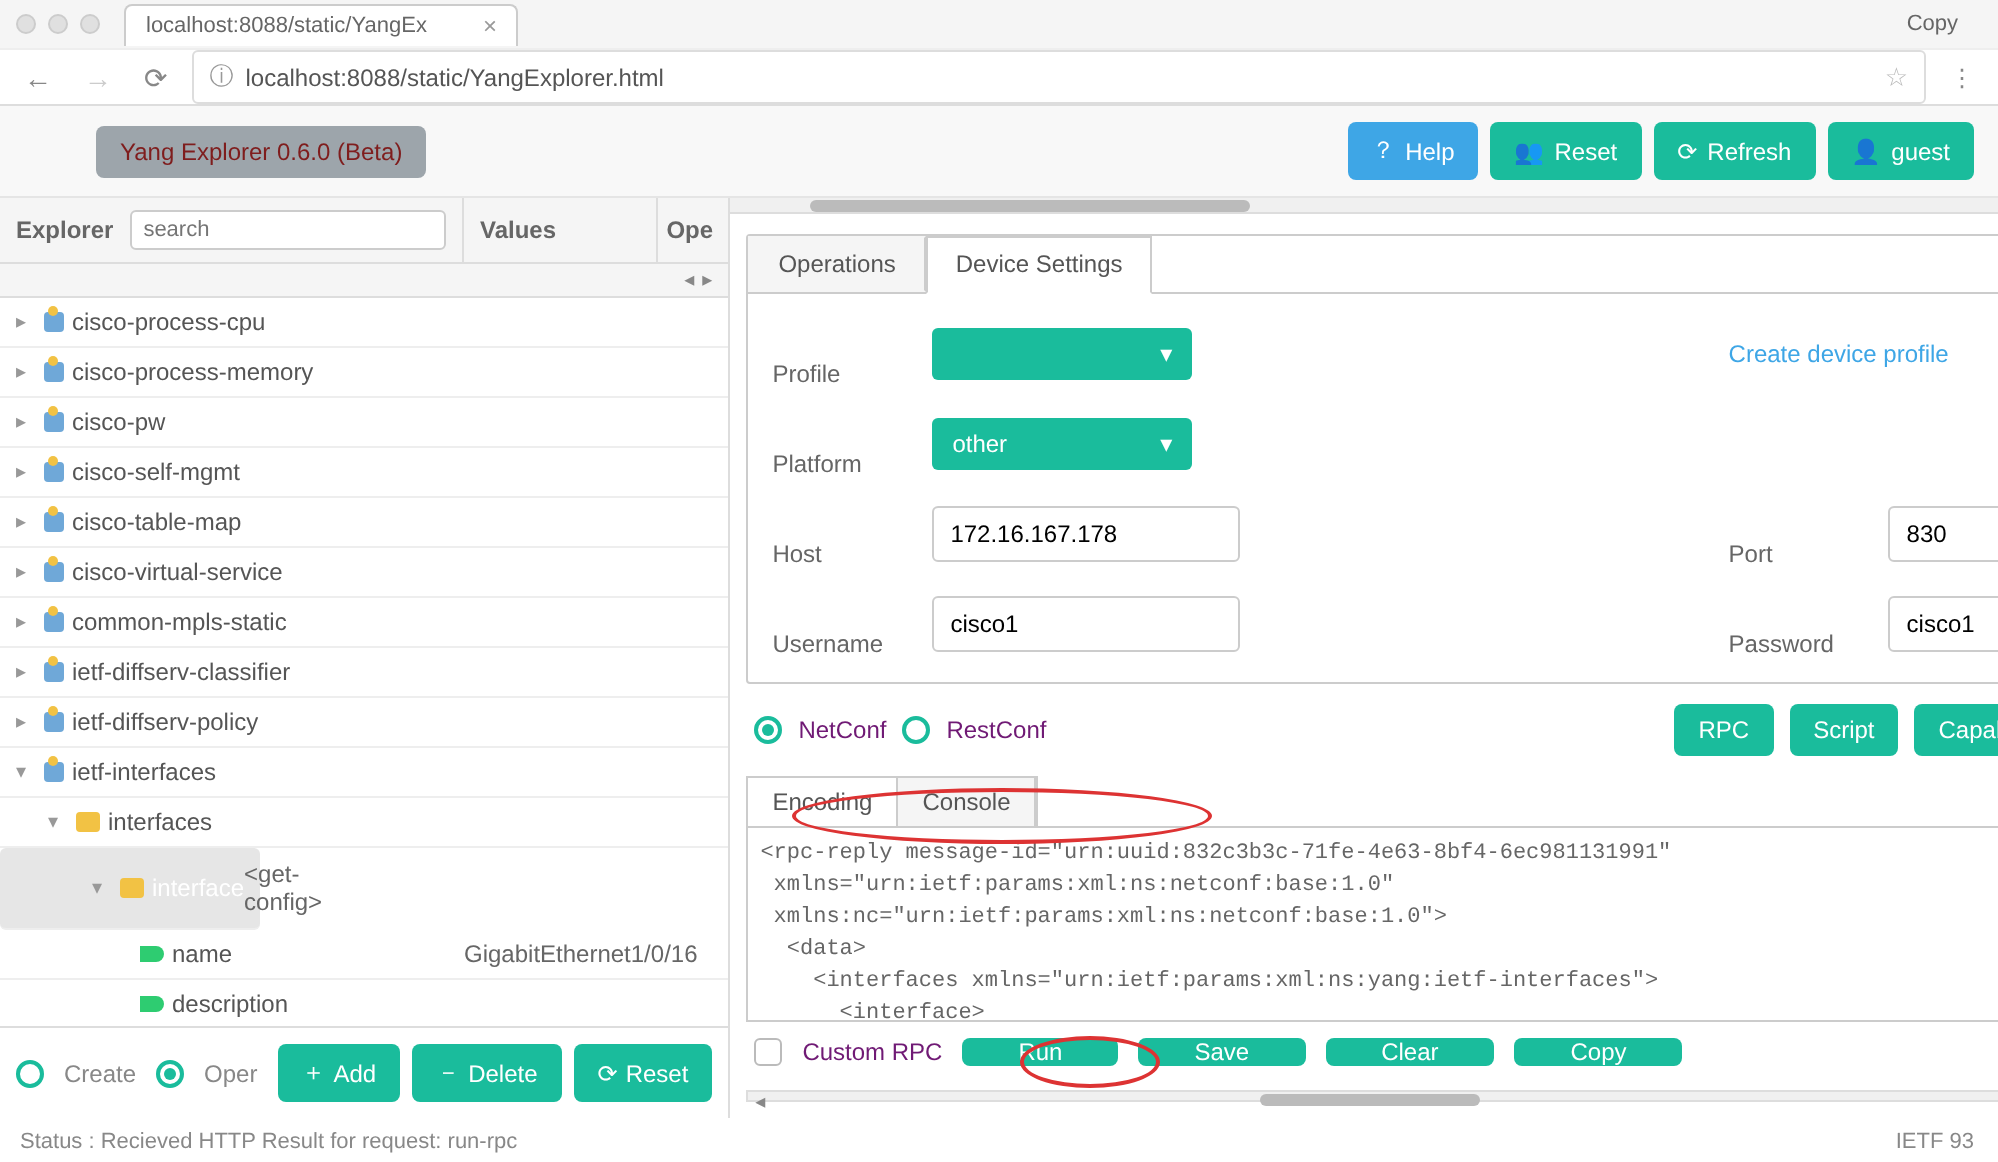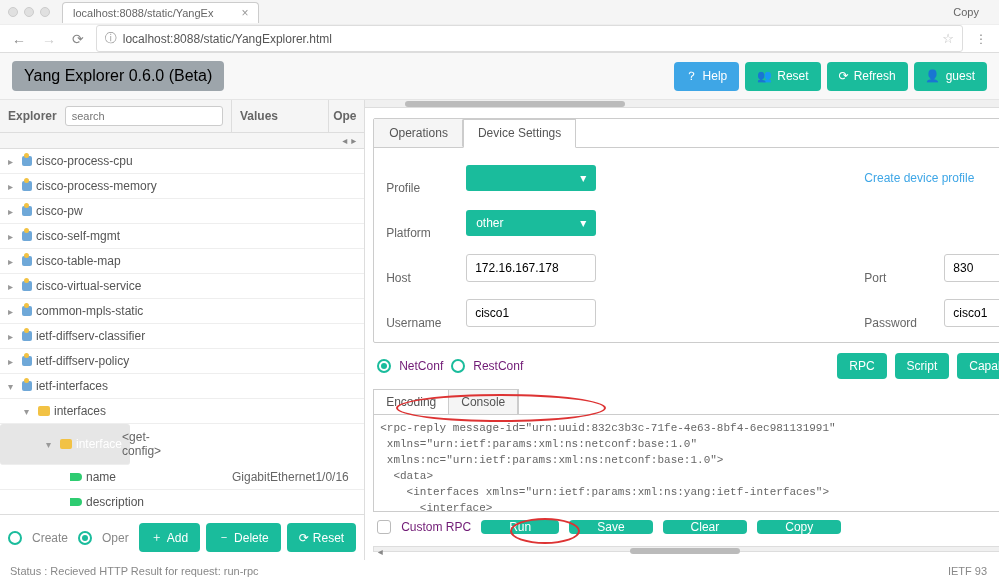--- a/index.html
+++ b/index.html
@@ -15,21 +15,21 @@
 .chrome-user { margin-left:auto; font-size:11px; color:#666; padding-right:12px; }
 .chrome-url { height:28px; display:flex; align-items:center; padding:0 8px; gap:8px; background:#fff; border-top:1px solid #eee; }
 .nav-arrow { color:#888; font-size:14px; padding:0 4px; }
 .url-bar { flex:1; border:1px solid #ddd; border-radius:3px; padding:4px 8px; font-size:12px; color:#555; display:flex; align-items:center; gap:6px; }
 .url-icon { color:#999; }
 .star { color:#bbb; font-size:13px; }
 .menu-dots { color:#888; padding:0 4px; }
 
 
 .header-bar { background:#f8f8f8; border-bottom:1px solid #e5e5e5; padding:8px 12px; display:flex; align-items:center; }
-.app-badge { background:#9da5ab; color:#000000; padding:6px 12px; border-radius:4px; font-size:16px; }
+.app-badge { background:#9da5ab; color:#7f1d1d; padding:6px 12px; border-radius:4px; font-size:12px;margin-left:36px; }
 .hdr-btns { margin-left:auto; display:flex; gap:6px; }
 .hdr-btn { border:none; border-radius:4px; padding:6px 12px; color:#fff; font-size:12px; display:flex; align-items:center; gap:5px; cursor:pointer; }
 .hdr-blue { background:#3ea6e6; }
 .hdr-teal { background:#1abc9c; }
 
 
 .main { display:flex; height:460px; }
 
 
 .left { width:398px; border-right:1px solid #ddd; display:flex; flex-direction:column;justify-content:space-between; }
@@ -64,21 +64,21 @@
 .center-scroll { position:absolute; top:0; left:0; right:0; height:8px; background:#f0f0f0; border-bottom:1px solid #ddd; }
 .center-scroll .thumb { position:absolute; left:40px; width:220px; height:6px; background:#bbb; border-radius:3px; top:1px; }
 .cbox { border:1px solid #ccc; border-radius:2px; margin-top:10px; }
 .tabs { display:flex; border-bottom:1px solid #ccc; }
 .tab-btn { padding:6px 14px; font-size:12px; color:#555; border:1px solid transparent; background:#f5f5f5; border-right:1px solid #ccc; cursor:pointer; }
 .tab-btn.active { background:#fff; border-bottom:1px solid #fff; margin-bottom:-1px; border-top:1px solid #ccc; border-left:1px solid #ccc; }
 .settings { padding:12px; display:grid; grid-template-columns:70px 1fr 70px 90px; row-gap:10px; column-gap:10px; align-items:center; }
 .settings .lbl { color:#666; font-size:12px;margin-top:21px; }
 .sel { background:#1abc9c; color:#fff; padding:6px 10px; border-radius:3px; display:flex; justify-content:space-between; align-items:center; width:130px; }
 .link { color:#3ea6e6; font-size:12px; text-decoration:none; }
-.txt { border:1px solid #ccc; border-radius:3px; padding:6px 8px; width:130px; font-size:12px; }
+.txt { border:1px solid #ccc; border-radius:3px; padding:6px 8px; width:154px; font-size:12px; }
 .txt.sm { width:80px; }
 
 .proto-row { display:flex; align-items:center; gap:8px; padding:10px 4px; }
 .proto-row .spacer { flex:1; }
 .proto-lbl { color:#701a75; font-size:12px; }
 
 .subtabs { display:flex; border:1px solid #ccc; border-bottom:none; width:fit-content; }
 .subtab { padding:5px 12px; font-size:12px; border-right:1px solid #ccc; background:#f5f5f5; cursor:pointer; }
 .subtab.active { background:#fff; }
 .console { border:1px solid #ccc; padding:6px; font-family:"Courier New",monospace; font-size:11px; line-height:1.45; color:#666; height:168px; overflow:auto; white-space:pre; position:relative; }

